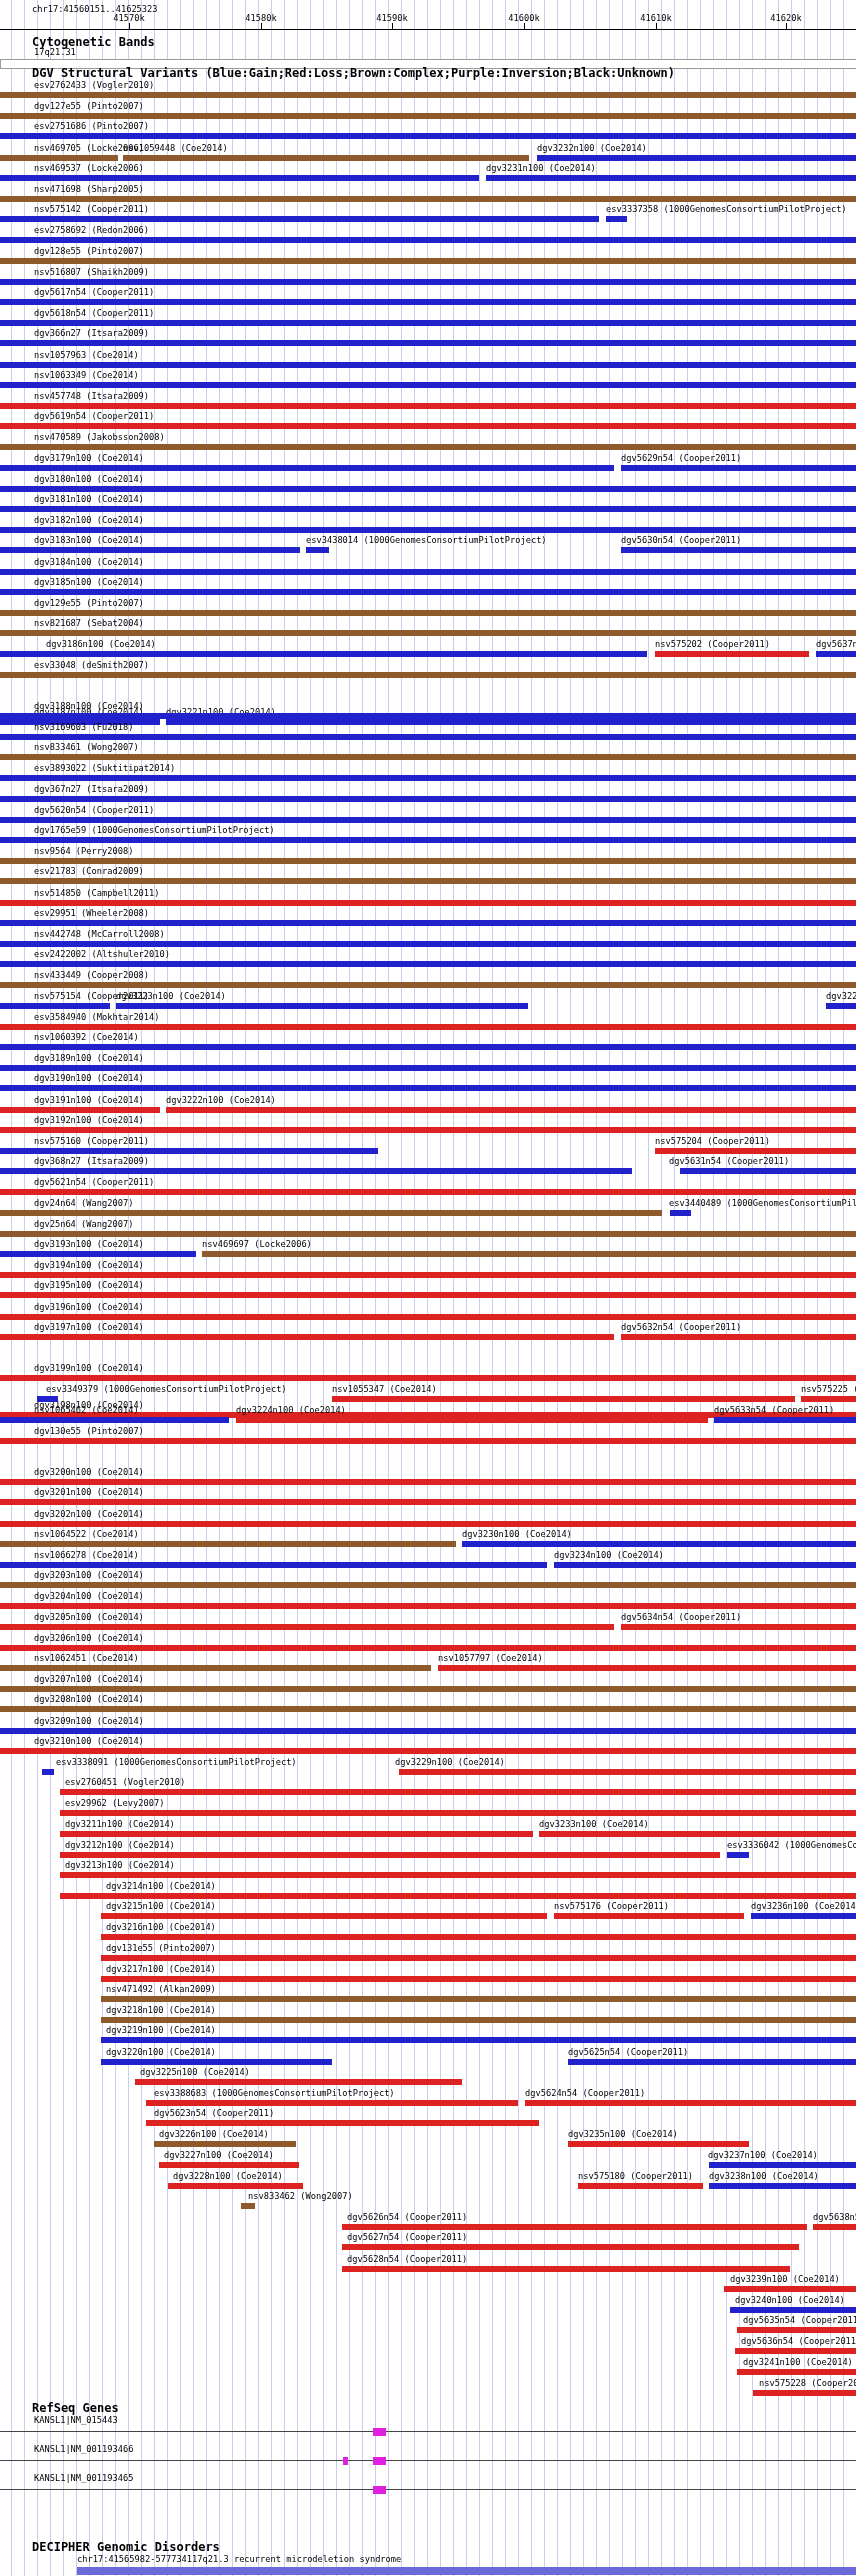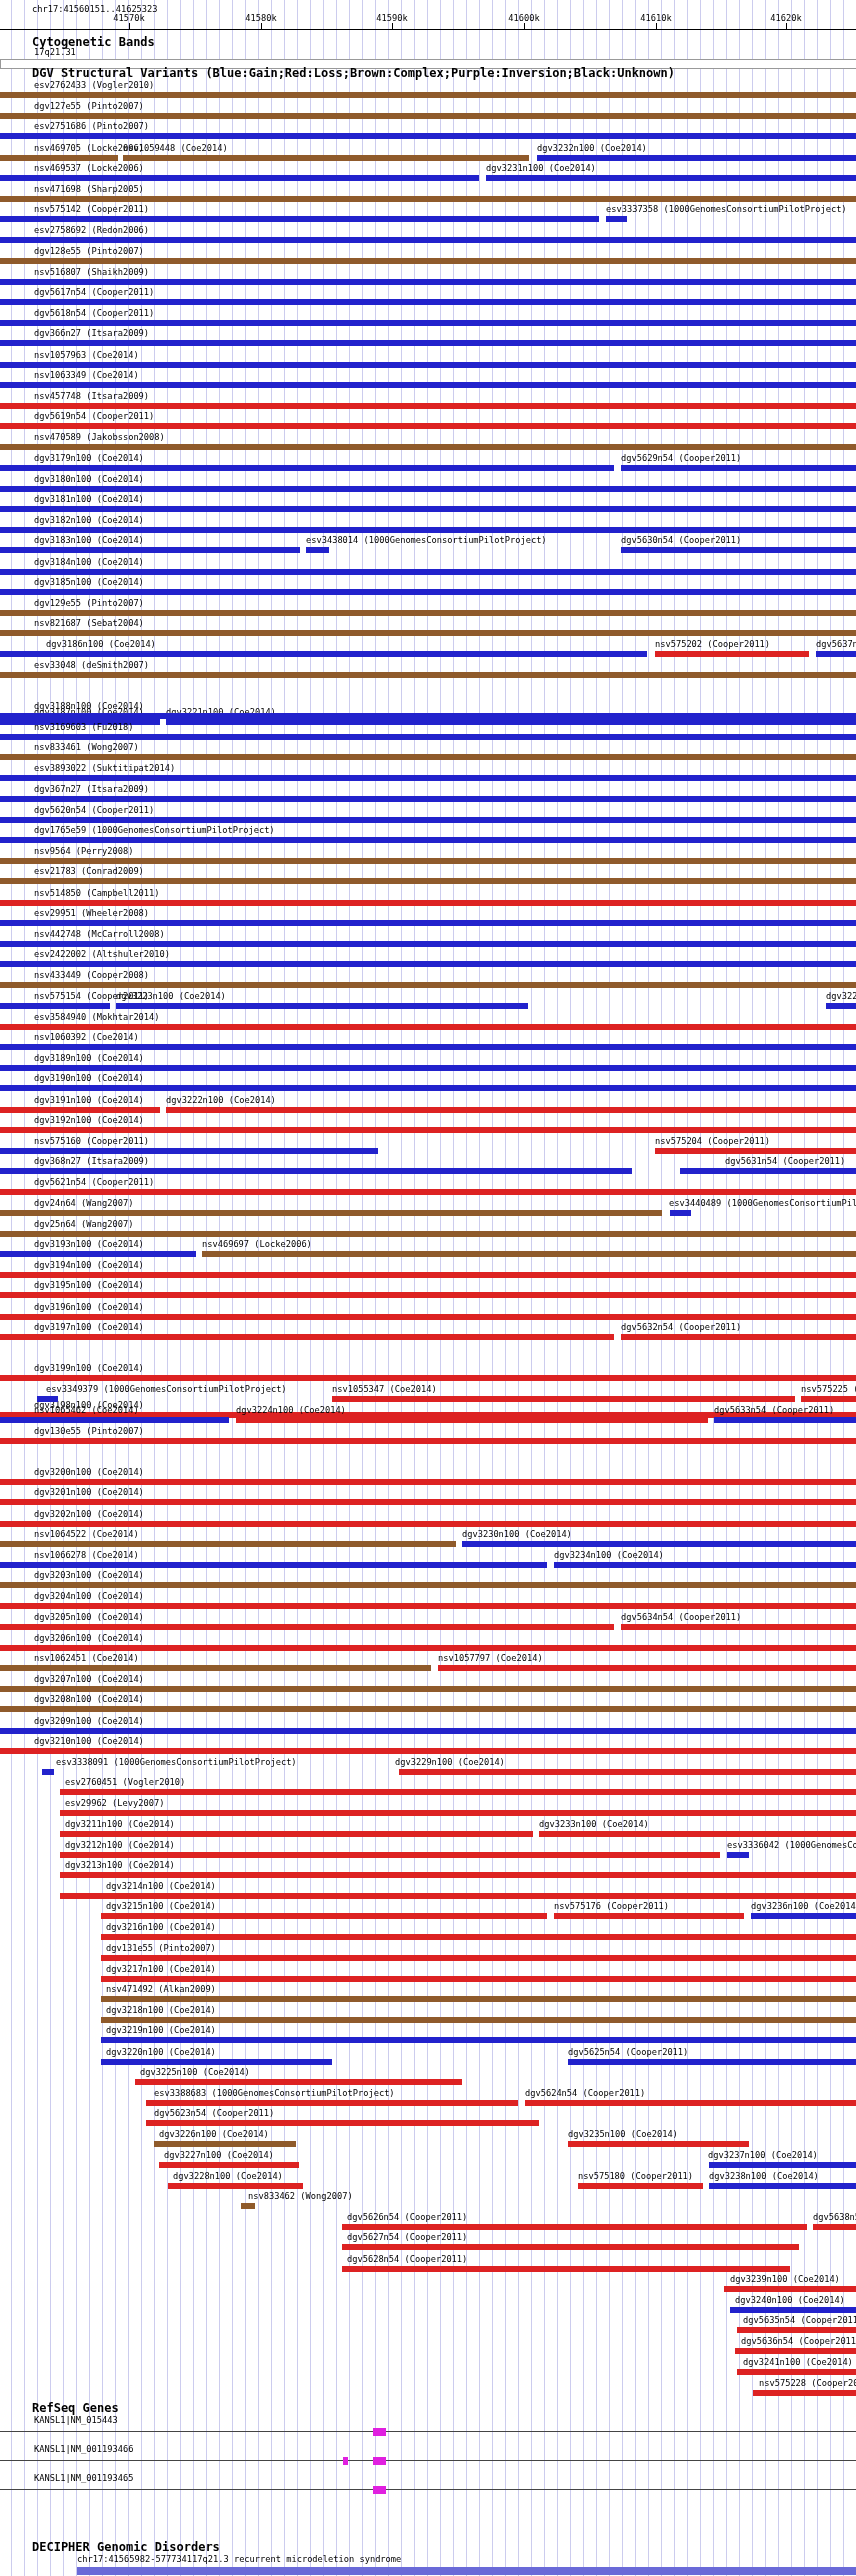--- a/index.html
+++ b/index.html
@@ -295,21 +295,21 @@
       <div class="vrow" style="top: 1056px;">
         <div class="vbar" style="left: 0px; width: 378px; background: rgb(34, 34, 204);"></div>
         <div class="vbar" style="left: 655px; width: 202px; background: rgb(221, 34, 34);"></div>
         <span class="vlabel" style="left: 34px;">nsv575160 (Cooper2011)</span>
         <span class="vlabel" style="left: 655px;">nsv575204 (Cooper2011)</span>
       </div>
       <div class="vrow" style="top: 1076px;">
         <div class="vbar" style="left: 0px; width: 632px; background: rgb(34, 34, 204);"></div>
         <div class="vbar" style="left: 680px; width: 177px; background: rgb(34, 34, 204);"></div>
         <span class="vlabel" style="left: 34px;">dgv368n27 (Itsara2009)</span>
-        <span class="vlabel" style="left: 708px; padding-left: 17px;">dgv5631n54 (Cooper2011)</span>
+        <span class="vlabel" style="left: 652px; padding-left: 17px;">dgv5631n54 (Cooper2011)</span>
       </div>
       <div class="vrow" style="top: 1097px;">
         <div class="vbar" style="left: 0px; width: 857px; background: rgb(221, 34, 34);"></div>
         <span class="vlabel" style="left: 34px;">dgv5621n54 (Cooper2011)</span>
       </div>
       <div class="vrow" style="top: 1118px;">
         <div class="vbar" style="left: 0px; width: 662px; background: rgb(143, 90, 43);"></div>
         <div class="vbar" style="left: 670px; width: 21px; background: rgb(34, 34, 204);"></div>
         <span class="vlabel" style="left: 34px;">dgv24n64 (Wang2007)</span>
         <span class="vlabel" style="left: 669px;">esv3440489 (1000GenomesConsortiumPilotProject)</span>

